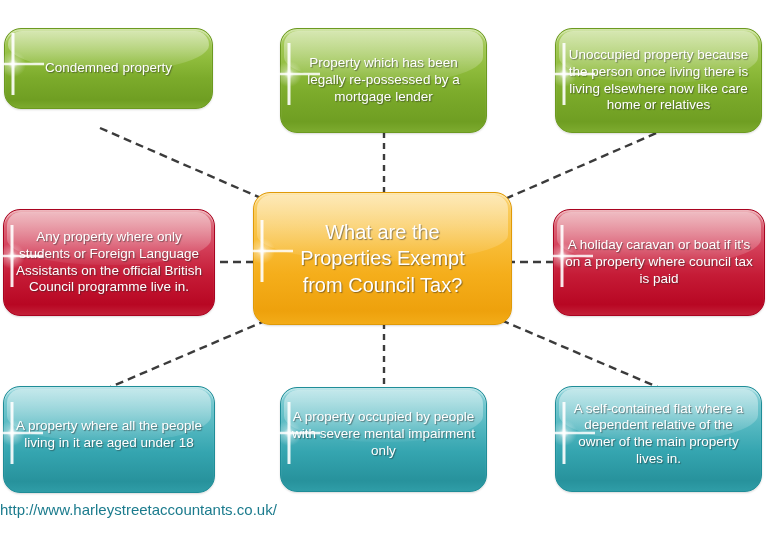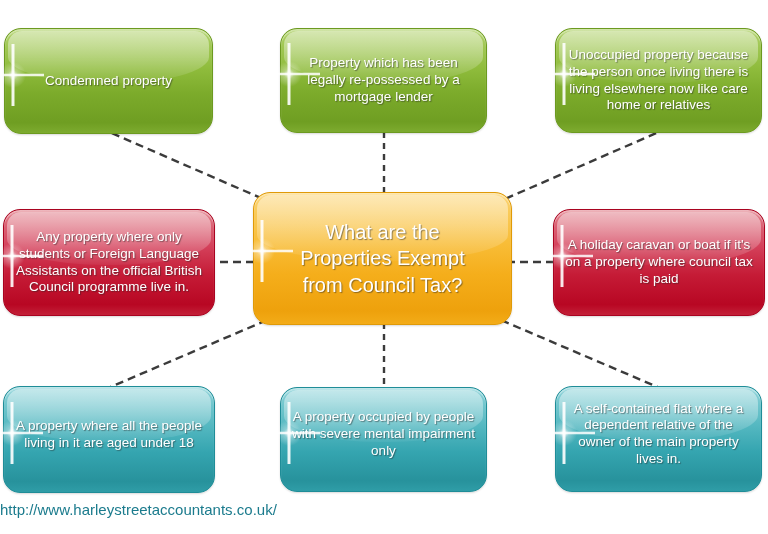--- a/index.html
+++ b/index.html
@@ -89,21 +89,21 @@
     <line x1="100" y1="128" x2="300" y2="215" stroke="currentColor" stroke-width="2.4" stroke-dasharray="8 5"></line>
     <line x1="384" y1="110" x2="384" y2="230" stroke="currentColor" stroke-width="2.4" stroke-dasharray="6 5"></line>
     <line x1="668" y1="128" x2="468" y2="215" stroke="currentColor" stroke-width="2.4" stroke-dasharray="8 5"></line>
     <line x1="90" y1="262" x2="300" y2="262" stroke="currentColor" stroke-width="2.4" stroke-dasharray="8 5"></line>
     <line x1="468" y1="262" x2="678" y2="262" stroke="currentColor" stroke-width="2.4" stroke-dasharray="8 5"></line>
     <line x1="80" y1="400" x2="300" y2="306" stroke="currentColor" stroke-width="2.4" stroke-dasharray="8 5"></line>
     <line x1="384" y1="290" x2="384" y2="410" stroke="currentColor" stroke-width="2.4" stroke-dasharray="6 5"></line>
     <line x1="688" y1="400" x2="468" y2="306" stroke="currentColor" stroke-width="2.4" stroke-dasharray="8 5"></line>
   </svg>
 
-  <div class="node green" style="left:4px; top:28px; width:209px; height:106px;">
+  <div class="node green" style="left:4px; top:28px; width:209px; height:81px;">
     <span class="sparkle"></span>
     <span class="node-label">Condemned property</span>
   </div>
 
   <div class="node green" style="left:280px; top:28px; width:207px; height:105px;">
     <span class="sparkle"></span>
     <span class="node-label">Property which has been legally re-possessed by a mortgage lender</span>
   </div>
 
   <div class="node green" style="left:555px; top:28px; width:207px; height:105px;">

